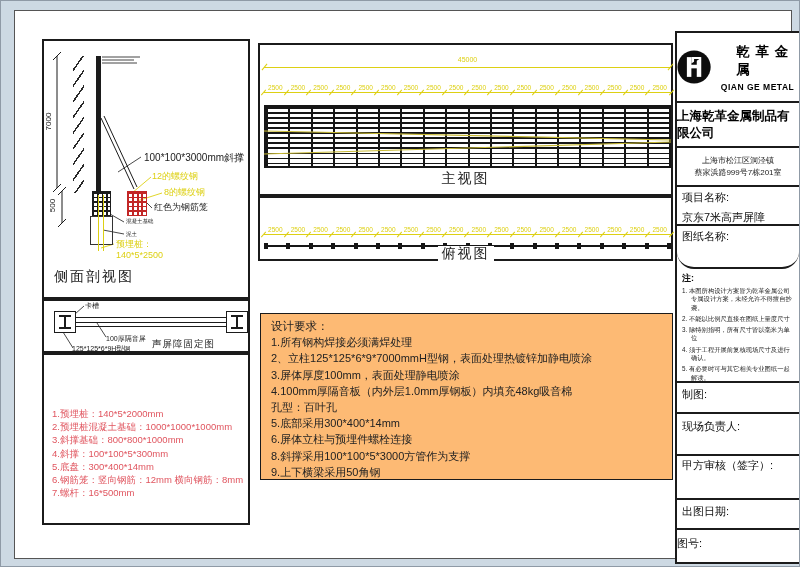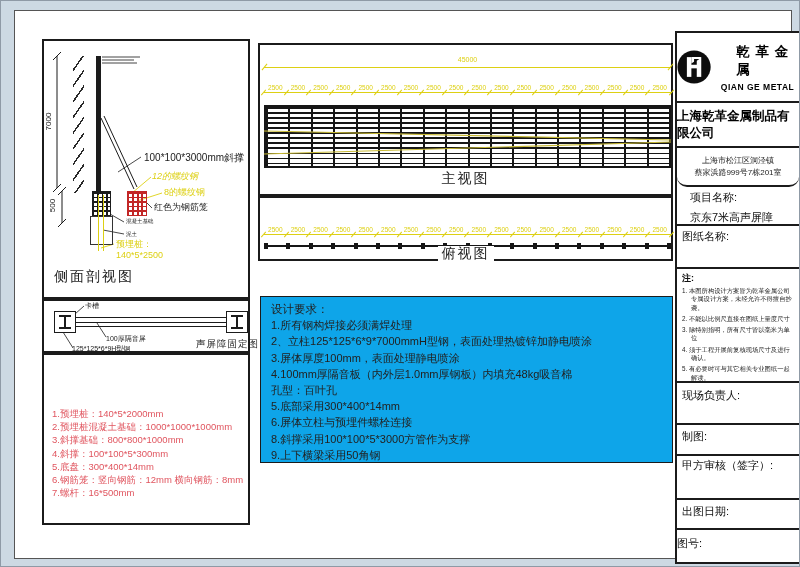--- a/index.html
+++ b/index.html
@@ -62,40 +62,40 @@
   .dim-total::before{left:0;}
   .dim-total::after{right:0;}
   .dim-total span{position:absolute;left:50%;top:-4px;transform:translateX(-50%);background:#fff;padding:0 4px;
     color:var(--yel);font-size:7px;line-height:9px;}
   .tv-strip{position:absolute;left:4px;top:45px;width:407px;height:6px;
     background-image:
       repeating-linear-gradient(to right,#161616 0 4px,transparent 4px 22.39px),
       linear-gradient(to bottom,transparent 2px,#161616 2px,#161616 4px,transparent 4px);}
 
   
-  .design-box{position:absolute;left:245px;top:285px;width:413px;height:167px;border:1.5px solid var(--ink);
-    padding:4px 0 0 10px;background:#0ea5e9;}
+  .design-box{position:absolute;left:245px;top:302px;width:413px;height:167px;border:1.5px solid var(--ink);
+    padding:4px 0 0 10px;background:#fdba74;}
   .req-line{font-size:11px;line-height:16.2px;color:#222;white-space:nowrap;overflow:hidden;}
   .req-title{font-size:11.5px;line-height:16.2px;color:#222;}
 
   
   .tblock{position:absolute;left:660px;top:20px;width:126px;height:533px;border:2px solid var(--ink);background:#fff;}
   .tb-cell{position:relative;border-bottom:2px solid var(--ink);overflow:hidden;}
   .tb-cell:last-child{border-bottom:none;}
   .logo-cell{height:70px;display:flex;align-items:center;justify-content:center;gap:5px;}
   .brand-cn{font-size:13.5px;font-weight:bold;letter-spacing:1px;color:#000;margin-left:20px;}
   .brand-en{font-size:8.5px;font-weight:bold;letter-spacing:.5px;color:#000;margin-top:3px;text-align:center;}
   .company-cell{height:45px;display:flex;align-items:center;justify-content:center;}
   .company-name{font-size:12.5px;font-weight:bold;color:#000;}
-  .addr-cell{height:39px;display:flex;flex-direction:column;align-items:center;justify-content:center;border-radius:10px;}
+  .addr-cell{height:39px;display:flex;flex-direction:column;align-items:center;justify-content:center;}
   .addr-line{font-size:8px;line-height:12px;color:#222;}
-  .proj-cell{height:39px;padding:3px 13px;}
+  .proj-cell{height:39px;padding:3px 5px;}
   .field-label{font-size:11px;color:#111;}
   .proj-value{font-size:11px;color:#111;margin-top:5px;}
-  .dwg-cell{height:43px;padding:3px 5px;}
+  .dwg-cell{height:43px;padding:3px 5px;border-radius:17px;}
   .notes-cell{height:114px;padding:3px 5px;}
   .notes-title{font-size:9px;font-weight:bold;color:#111;margin-bottom:2px;}
   .note-item{font-size:6.3px;line-height:8.3px;color:#222;margin-bottom:3px;padding-left:9px;text-indent:-9px;}
   .maker-cell{height:31px;padding:4px 5px;}
   .site-cell{height:42px;padding:5px 5px;}
   .review-cell{height:44px;padding:2px 5px;}
   .date-cell{height:30px;padding:4px 5px;}
   .number-cell{height:32px;padding:6px 0 0 0;}
 </style>
 </head>
@@ -134,21 +134,21 @@
     <div class="post"></div>
     <div class="block-black"></div>
     <div class="block-red"></div>
     <div class="concrete-box"></div>
     <div class="pile-line" style="left:54px;"></div>
     <div class="pile-line" style="left:59px;"></div>
 
     <span class="vdim" style="left:-4px;top:76px;">7000</span>
     <span class="vdim" style="left:2px;top:160px;">500</span>
     <span class="lbl" style="left:88px;top:111px;font-size:10px;margin-left:12px;">100*100*3000mm斜撑</span>
-    <span class="lbl ylbl" style="left:108px;top:131px;font-size:9px;font-style:italic;">12的螺纹钢</span>
+    <span class="lbl ylbl" style="left:108px;top:131px;font-size:9px;">12的螺纹钢</span>
     <span class="lbl ylbl" style="left:120px;top:147px;font-size:9px;">8的螺纹钢</span>
     <span class="lbl" style="left:110px;top:162px;font-size:9px;">红色为钢筋笼</span>
     <span class="lbl" style="left:82px;top:177px;font-size:5.5px;">混凝土基础</span>
     <span class="lbl" style="left:82px;top:190px;font-size:5.5px;">泥土</span>
     <span class="lbl ylbl" style="left:72px;top:199px;font-size:9px;">预埋桩：</span>
     <span class="lbl ylbl" style="left:72px;top:210px;font-size:9px;">140*5*2500</span>
     <span class="lbl view-title" style="left:10px;top:228px;">侧面剖视图</span>
   </div>
 
   <div class="box" style="left:27px;top:288px;width:208px;height:54px;">
@@ -164,21 +164,21 @@
         </div>
     <div class="ibeam" style="left:182px;top:10px;">
           <i class="t"></i>
           <i class="b"></i>
           <i class="s"></i>
         </div>
     <div class="panel-lines"></div>
     <span class="lbl" style="left:41px;top:1px;font-size:7px;">卡槽</span>
     <span class="lbl" style="left:62px;top:34px;font-size:7px;">100厚隔音屏</span>
     <span class="lbl" style="left:28px;top:44px;font-size:7px;">125*125*6*9H型钢</span>
-    <span class="lbl" style="left:108px;top:38px;font-size:9.5px;letter-spacing:1px;margin-left:44px;">声屏障固定图</span>
+    <span class="lbl" style="left:108px;top:38px;font-size:9.5px;letter-spacing:1px;">声屏障固定图</span>
   </div>
 
   <div class="spec-list">
         <div class="spec-line">1.预埋桩：140*5*2000mm</div>
         <div class="spec-line">2.预埋桩混凝土基础：1000*1000*1000mm</div>
         <div class="spec-line">3.斜撑基础：800*800*1000mm</div>
         <div class="spec-line">4.斜撑：100*100*5*300mm</div>
         <div class="spec-line">5.底盘：300*400*14mm</div>
         <div class="spec-line">6.钢筋笼：竖向钢筋：12mm 横向钢筋：8mm</div>
         <div class="spec-line">7.螺杆：16*500mm</div>
@@ -295,28 +295,28 @@
       <div class="notes-title">注:</div>
       <div>
             <div class="note-item">1. 本图所构设计方案皆为乾革金属公司专属设计方案，未经允许不得擅自抄袭。</div>
             <div class="note-item">2. 不能以比例尺直接在图纸上量度尺寸</div>
             <div class="note-item">3. 除特别指明，所有尺寸皆以毫米为单位</div>
             <div class="note-item">4. 须于工程开展前复核现场尺寸及进行确认。</div>
             <div class="note-item">5. 有必要时可与其它相关专业图纸一起解读。</div>
           </div>
     </div>
 
+    <div class="tb-cell maker-cell">
+      <div class="field-label">制图:</div>
+    </div>
+
     <div class="tb-cell site-cell">
       <div class="field-label">现场负责人:</div>
     </div>
 
-    <div class="tb-cell maker-cell">
-      <div class="field-label">制图:</div>
-    </div>
-
     <div class="tb-cell review-cell">
       <div class="field-label">甲方审核（签字）:</div>
     </div>
 
     <div class="tb-cell date-cell">
       <div class="field-label">出图日期:</div>
     </div>
 
     <div class="tb-cell number-cell">
       <div class="field-label">图号:</div>

